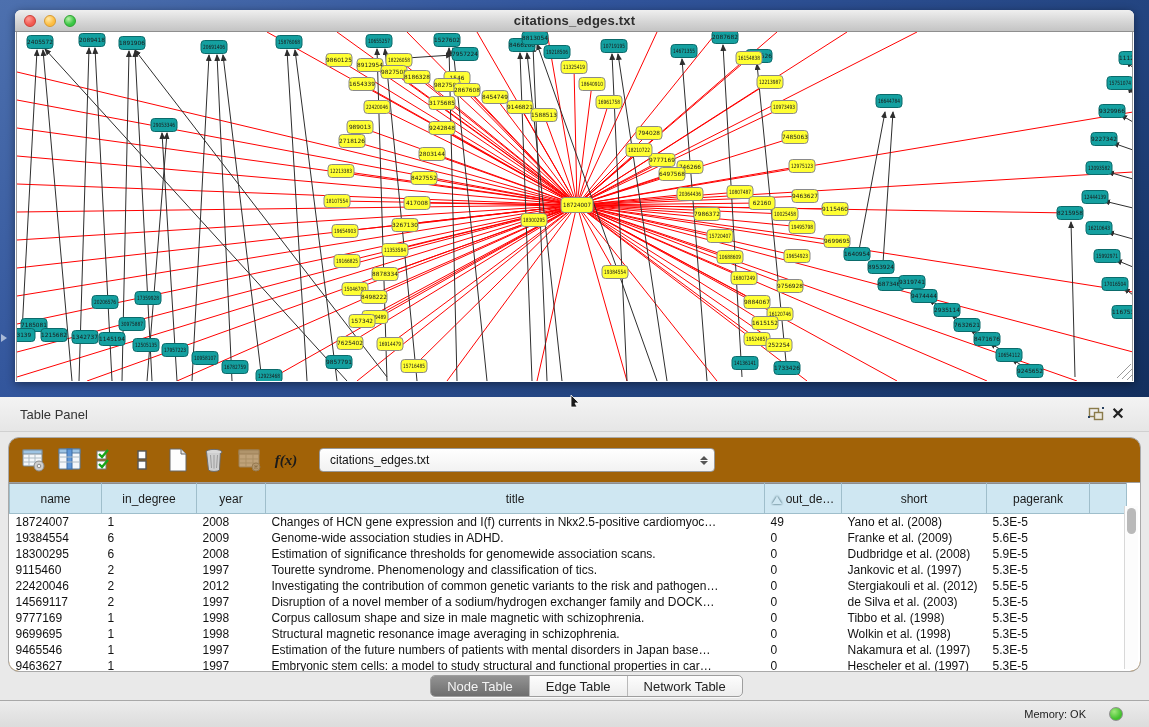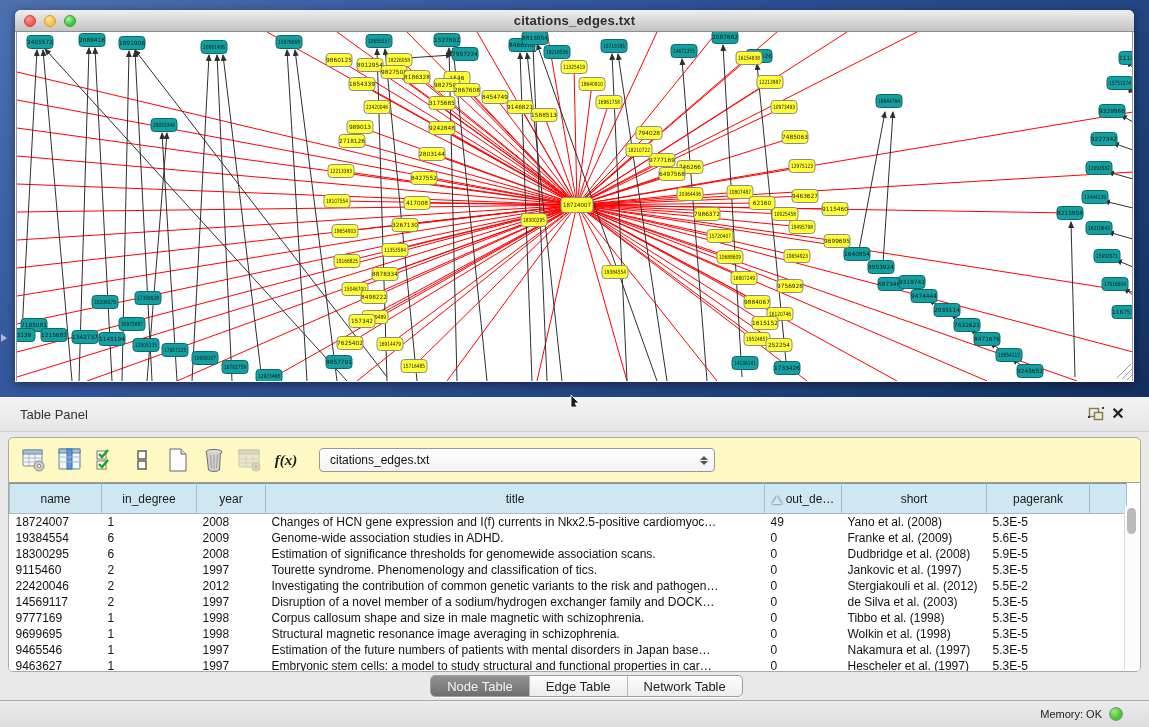--- a/index.html
+++ b/index.html
@@ -51,21 +51,21 @@
   .table-panel { position:absolute; left:0; top:397px; width:1149px; height:330px; background:#e9e9e9; }
   .panel-header { height:35px; display:flex; align-items:center; padding:0 20px;
     background:linear-gradient(#f3f3f3,#e6e6e6); border-bottom:1px solid #d0d0d0; }
   .panel-title { font-size:13px; color:#333; }
   .panel-header .spacer { flex:1; }
   .hdr-btn { width:22px; height:22px; display:flex; align-items:center; justify-content:center;
     background:none; border:none; cursor:default; }
   .close-x { font-size:16px; font-weight:bold; color:#222; line-height:1; }
   .panel-container {
     position:absolute; left:8px; top:40px; width:1133px; height:235px;
-    border:1px solid #a9a9a9; border-radius:5px; background:#fef9c3; overflow:hidden;
+    border:1px solid #a9a9a9; border-radius:11px; background:#a16207; overflow:hidden;
   }
   .toolbar { height:44px; display:flex; align-items:center; padding-left:10px; gap:6px; }
   .tb-btn { width:30px; height:30px; border:none; background:none; display:flex; align-items:center; justify-content:center; }
   .tb-btn svg { display:block; }
   .fx { font-family:"Liberation Serif",serif; font-style:italic; font-weight:bold; font-size:15px; color:#1a1a1a; }
   .combo {
     margin-left:12px; width:396px; height:24px; background:linear-gradient(#ffffff,#f2f2f2);
     border:1px solid #989898; border-radius:4px; display:flex; align-items:center;
     font-size:12px; color:#111; padding:0 6px 0 10px;
   }
@@ -89,21 +89,21 @@
   
   .tabs-row { position:absolute; left:12px; top:278px; width:1149px; height:24px; display:flex; justify-content:center; }
   .segmented { display:flex; height:22px; border:1px solid #9e9e9e; border-radius:5px; overflow:hidden;
     background:linear-gradient(#fdfdfd,#ededed); box-shadow:0 1px 0 rgba(255,255,255,.7); }
   .segment { border:none; background:none; padding:0 16px; font-size:13px; color:#222; border-right:1px solid #b9b9b9; }
   .segment:last-child { border-right:none; }
   .segment.active { background:linear-gradient(#939393,#6e6e6e); color:#f4f4f4; }
   
   .status-bar { position:absolute; left:0; top:700px; width:1149px; height:27px;
     background:linear-gradient(#ececec,#dcdcdc); border-top:1px solid #a8a8a8;
-    display:flex; align-items:center; justify-content:flex-end; padding-right:26px; gap:7px; }
+    display:flex; align-items:center; justify-content:flex-end; padding-right:26px; gap:23px; }
   .mem-label { font-size:11px; color:#222; }
   .mem-dot { width:14px; height:14px; border-radius:50%;
     background:radial-gradient(circle at 35% 30%,#9fe87c,#43c02e 65%); border:1px solid #8f8f8f; }
 </style>
 </head>
 <body>
 
 <div class="desktop">
   <div class="graph-window">
     <div class="titlebar">
@@ -946,21 +946,21 @@
               <td>5.3E-5</td>
               <td></td>
             </tr>
             <tr>
               <td>22420046</td>
               <td>2</td>
               <td>2012</td>
               <td>Investigating the contribution of common genetic variants to the risk and pathogen…</td>
               <td>0</td>
               <td>Stergiakouli et al. (2012)</td>
-              <td>5.5E-2</td>
+              <td>5.5E-5</td>
               <td></td>
             </tr>
             <tr>
               <td>14569117</td>
               <td>2</td>
               <td>1997</td>
               <td>Disruption of a novel member of a sodium/hydrogen exchanger family and DOCK…</td>
               <td>0</td>
               <td>de Silva et al. (2003)</td>
               <td>5.3E-5</td>

